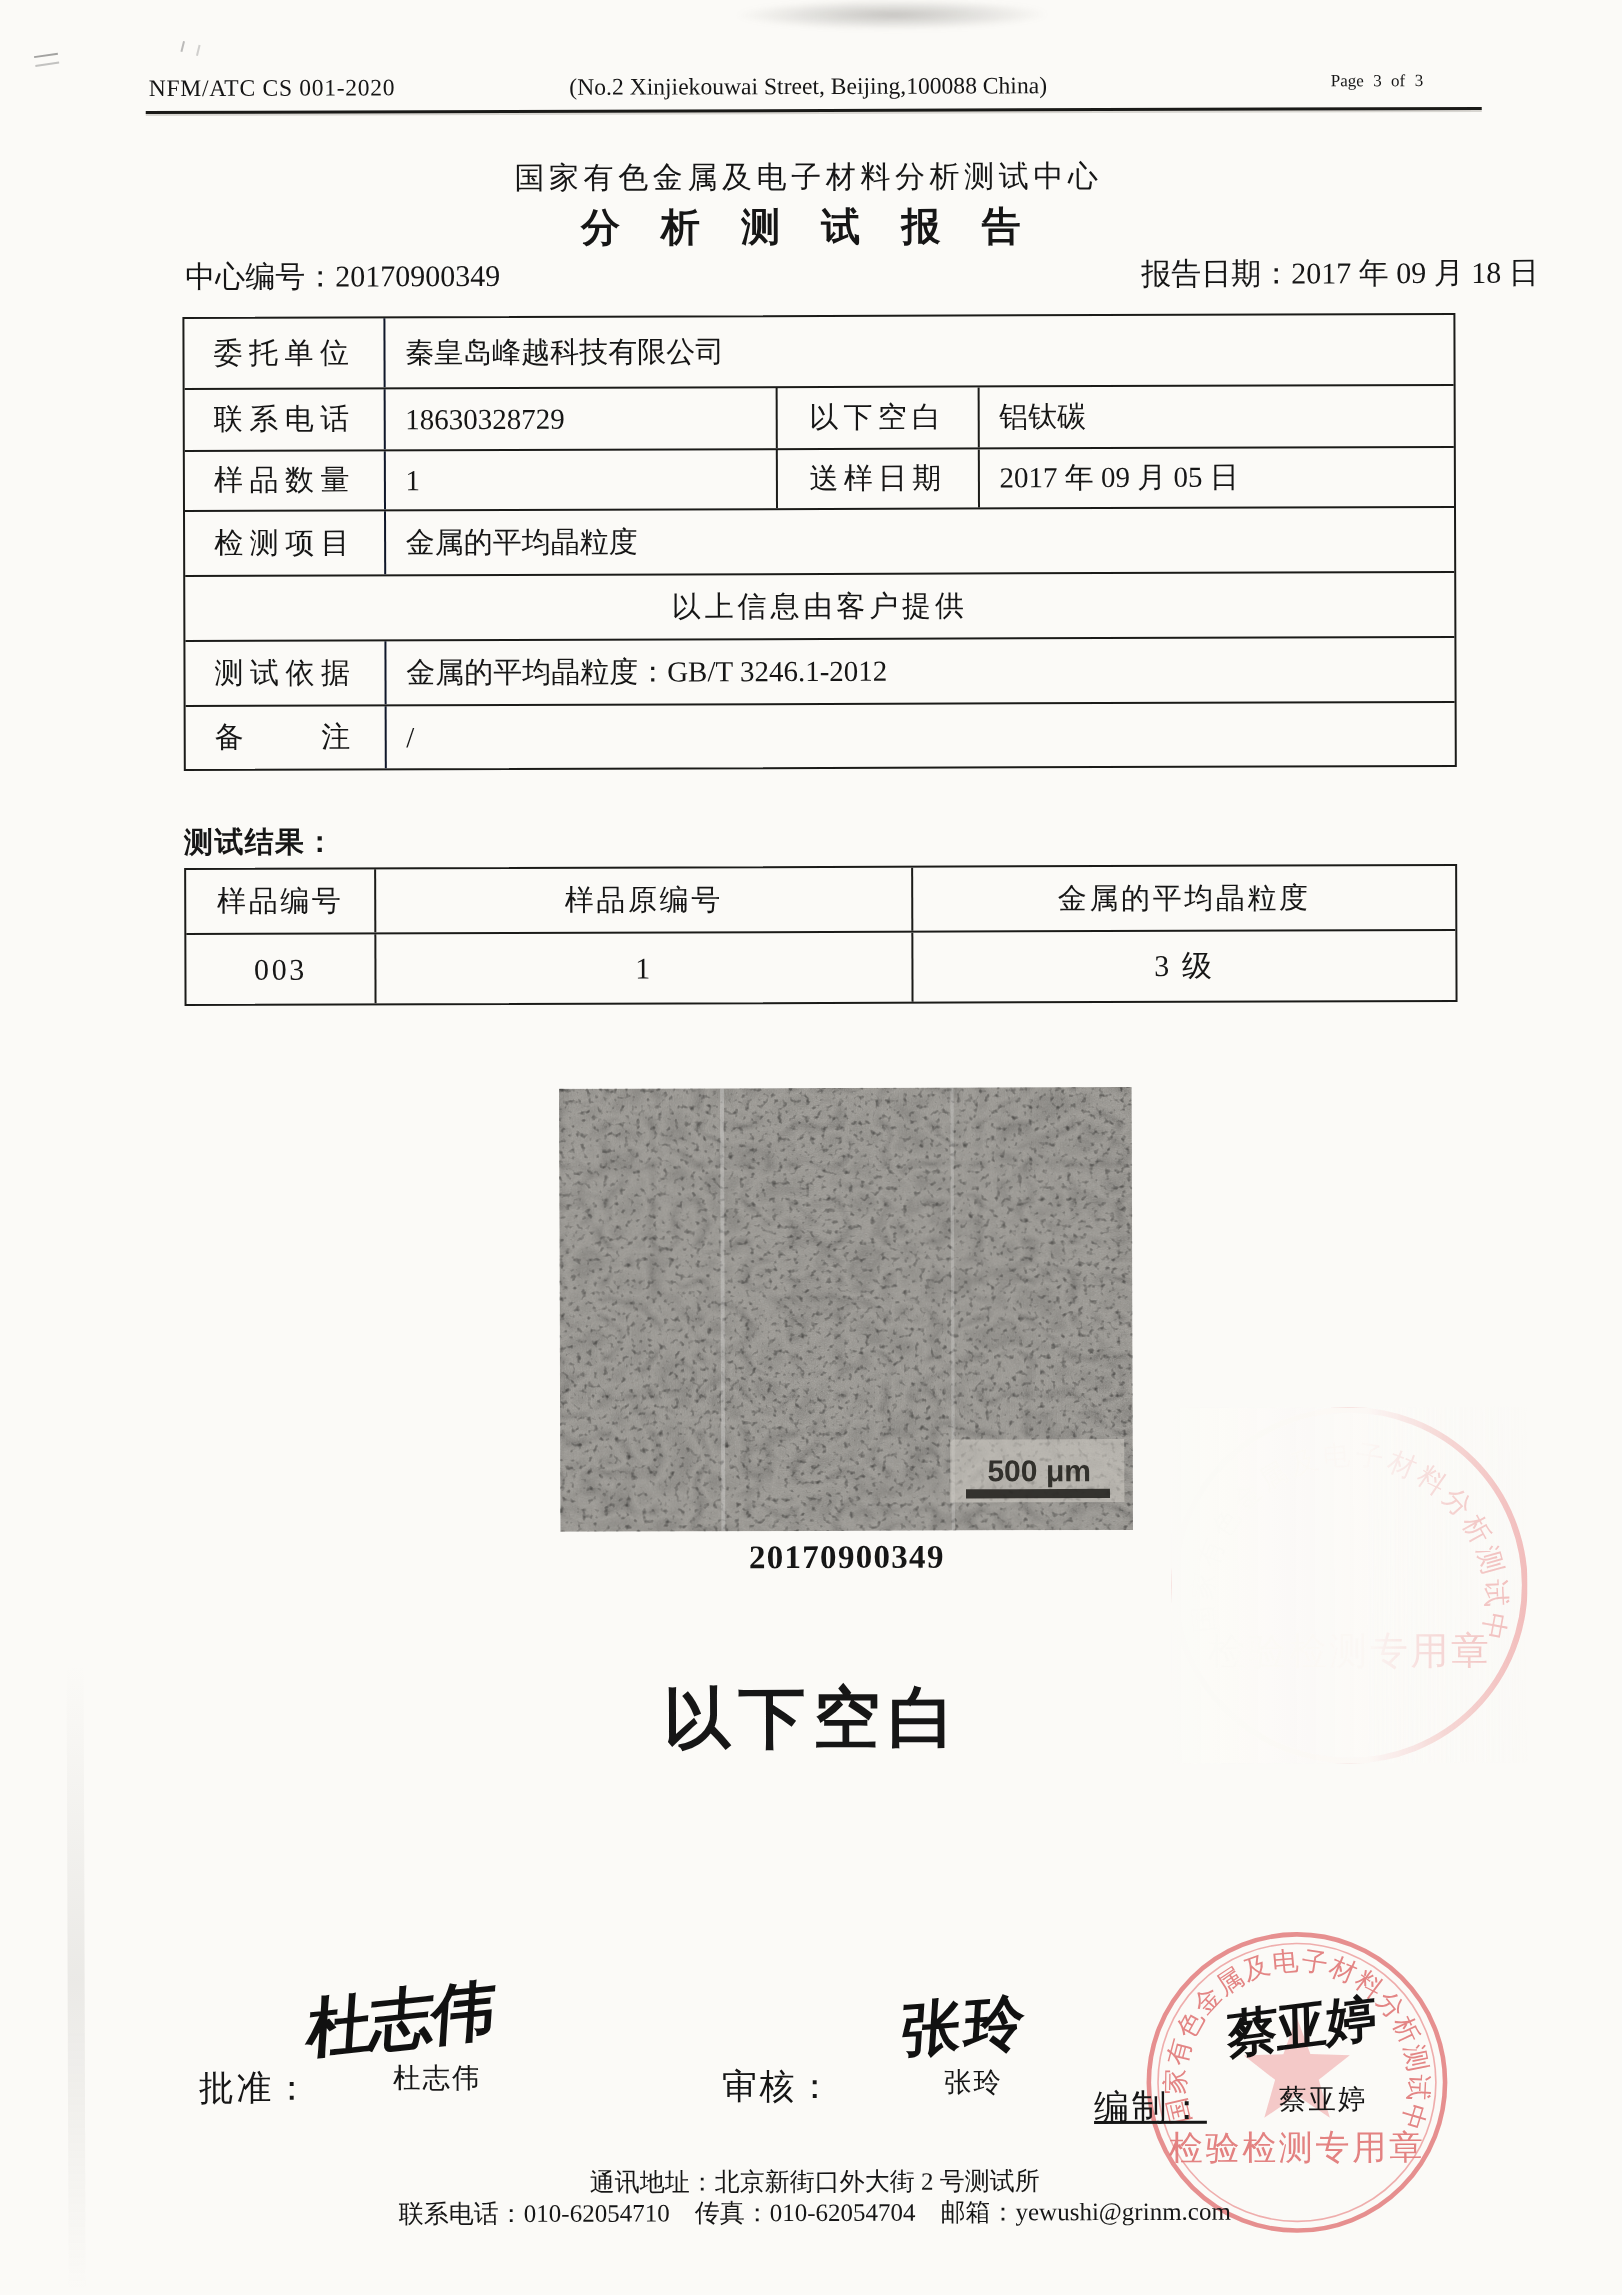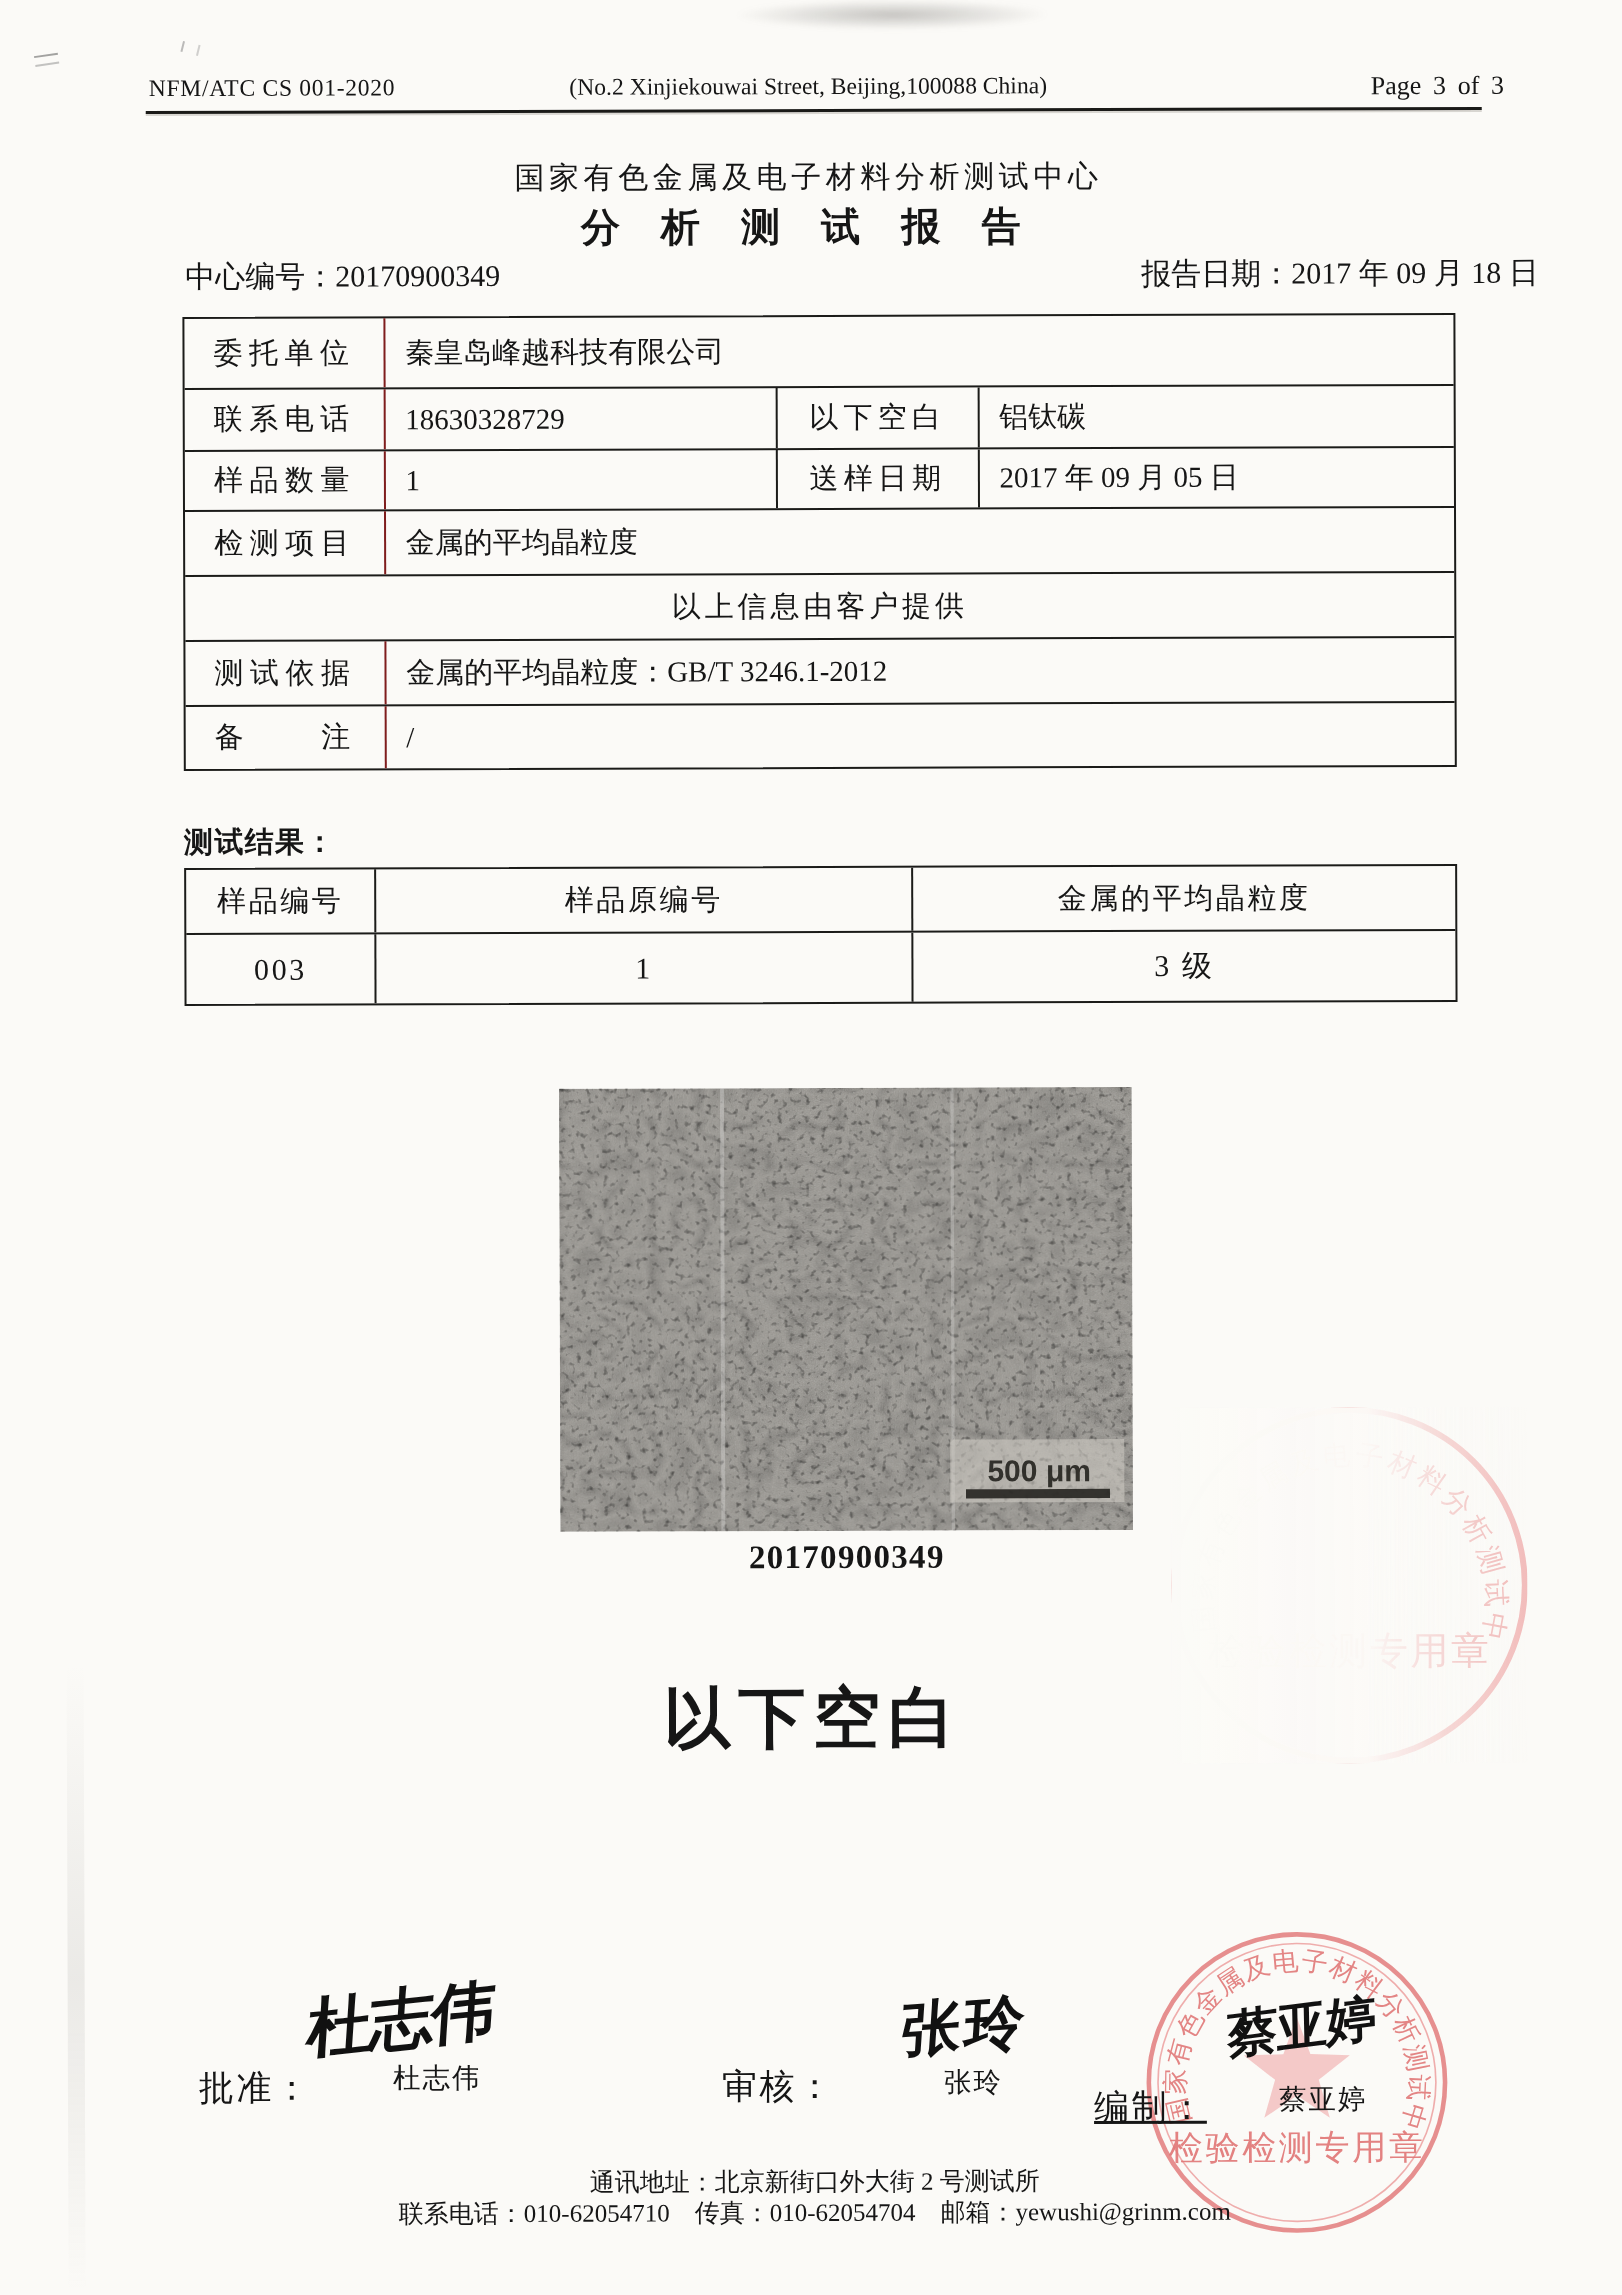--- a/index.html
+++ b/index.html
@@ -9,35 +9,35 @@
     font-family:"Liberation Serif","DejaVu Serif",serif;
     color:#161616;
   }
   .sheet{position:absolute;inset:0;transform:rotate(-0.18deg);transform-origin:811px 1145px;}
   .abs{position:absolute;}
   .ctr{left:0;right:0;text-align:center;}
 
   
   .hdr-code{left:152px;top:73px;font-size:23.6px;letter-spacing:0.7px;}
   .hdr-addr{top:73px;font-size:23.6px;}
-  .hdr-page{left:1334px;top:73px;font-size:26px;word-spacing:5.2px;margin-left:40px;}
+  .hdr-page{left:1334px;top:73px;font-size:17px;word-spacing:5.2px;}
   .hdr-rule{left:149px;top:109px;width:1336px;height:2.6px;background:#1a1a18;box-shadow:0 2px 0 rgba(60,50,40,.18);}
 
   
   .title-org{top:157px;font-size:30px;letter-spacing:4.6px;}
   .title-report{top:200px;font-size:39px;font-weight:bold;letter-spacing:15.7px;}
   .meta-left{left:188px;top:255px;font-size:30px;}
   .meta-right{left:1144px;top:255px;font-size:30px;}
 
   
   .tbl{left:185px;top:315px;width:1273px;border:2.6px solid #1b1b19;box-sizing:border-box;background:transparent;}
   .trow{display:flex;box-sizing:border-box;border-bottom:2px solid #1b1b19;align-items:stretch;}
   .trow:last-child{border-bottom:none;}
   .tcell{box-sizing:border-box;display:flex;align-items:center;font-size:29px;}
-  .c-label{width:201px;border-right:2px solid #7f1d1d;padding-left:29px;letter-spacing:6.5px;}
+  .c-label{width:201px;border-right:2px solid #0f172a;padding-left:29px;letter-spacing:6.5px;}
   .c-value{flex:1;padding-left:19.6px;}
   .c-value2w{width:392px;border-right:2px solid #1b1b19;padding-left:19.6px;}
   .c-label2{width:202px;border-right:2px solid #1b1b19;justify-content:center;letter-spacing:5.2px;}
   .c-notice{flex:1;justify-content:center;letter-spacing:3.9px;}
 
   
   .res-head{left:185px;top:821px;font-size:29px;font-weight:bold;letter-spacing:1.3px;}
   .tbl2{left:185px;top:866px;width:1273px;border:2.6px solid #1b1b19;box-sizing:border-box;}
   .t2row{display:flex;box-sizing:border-box;}
   .t2row.hd{border-bottom:2px solid #1b1b19;}

